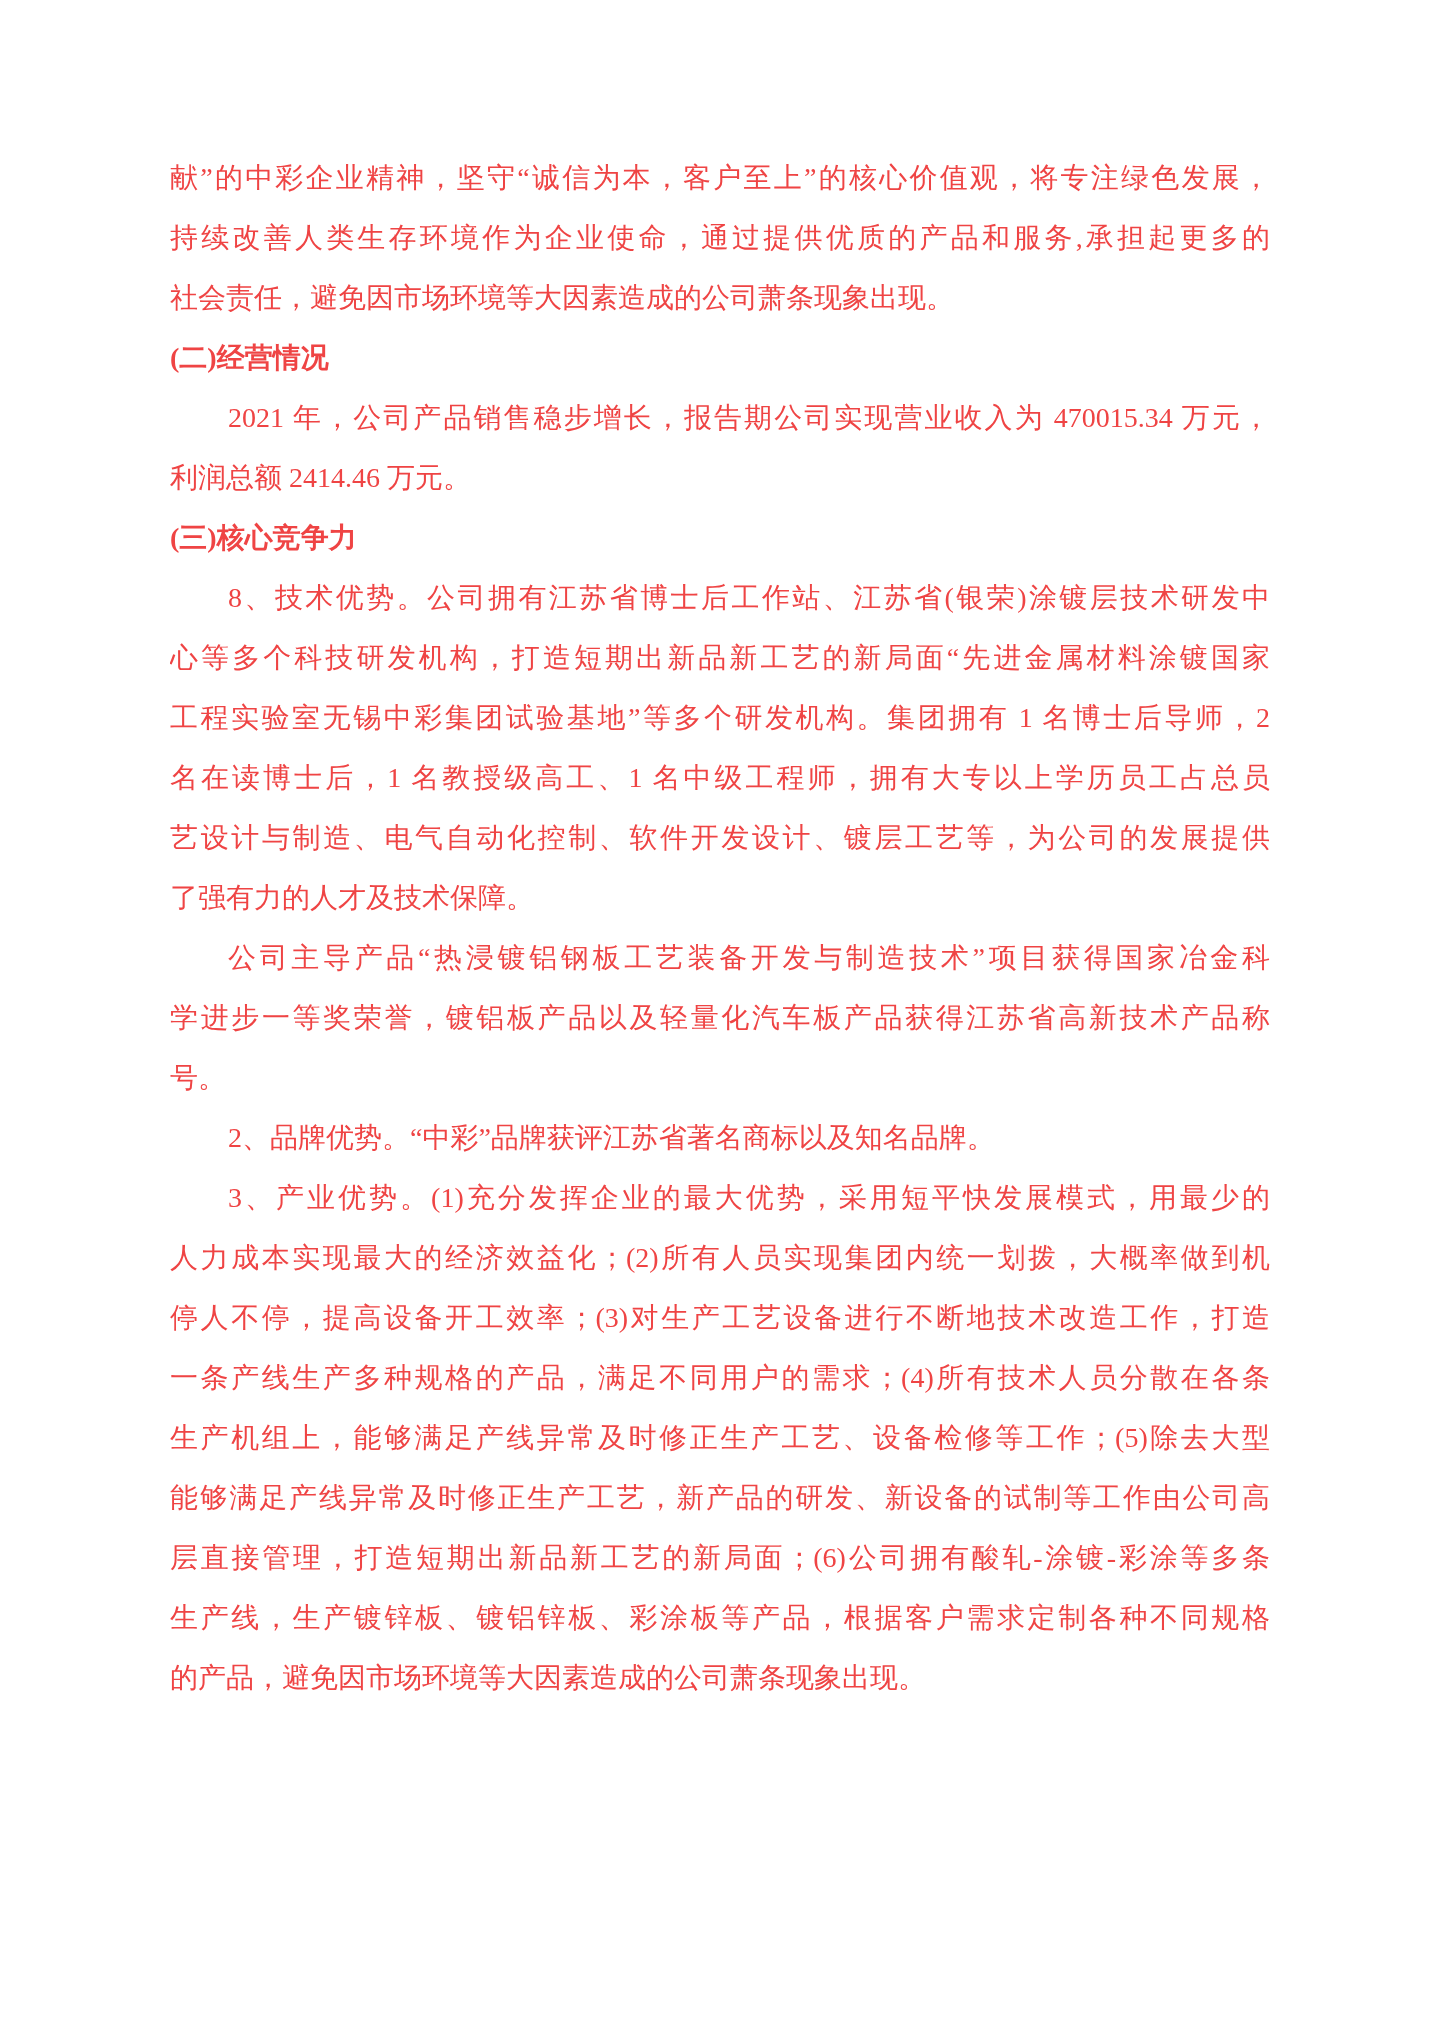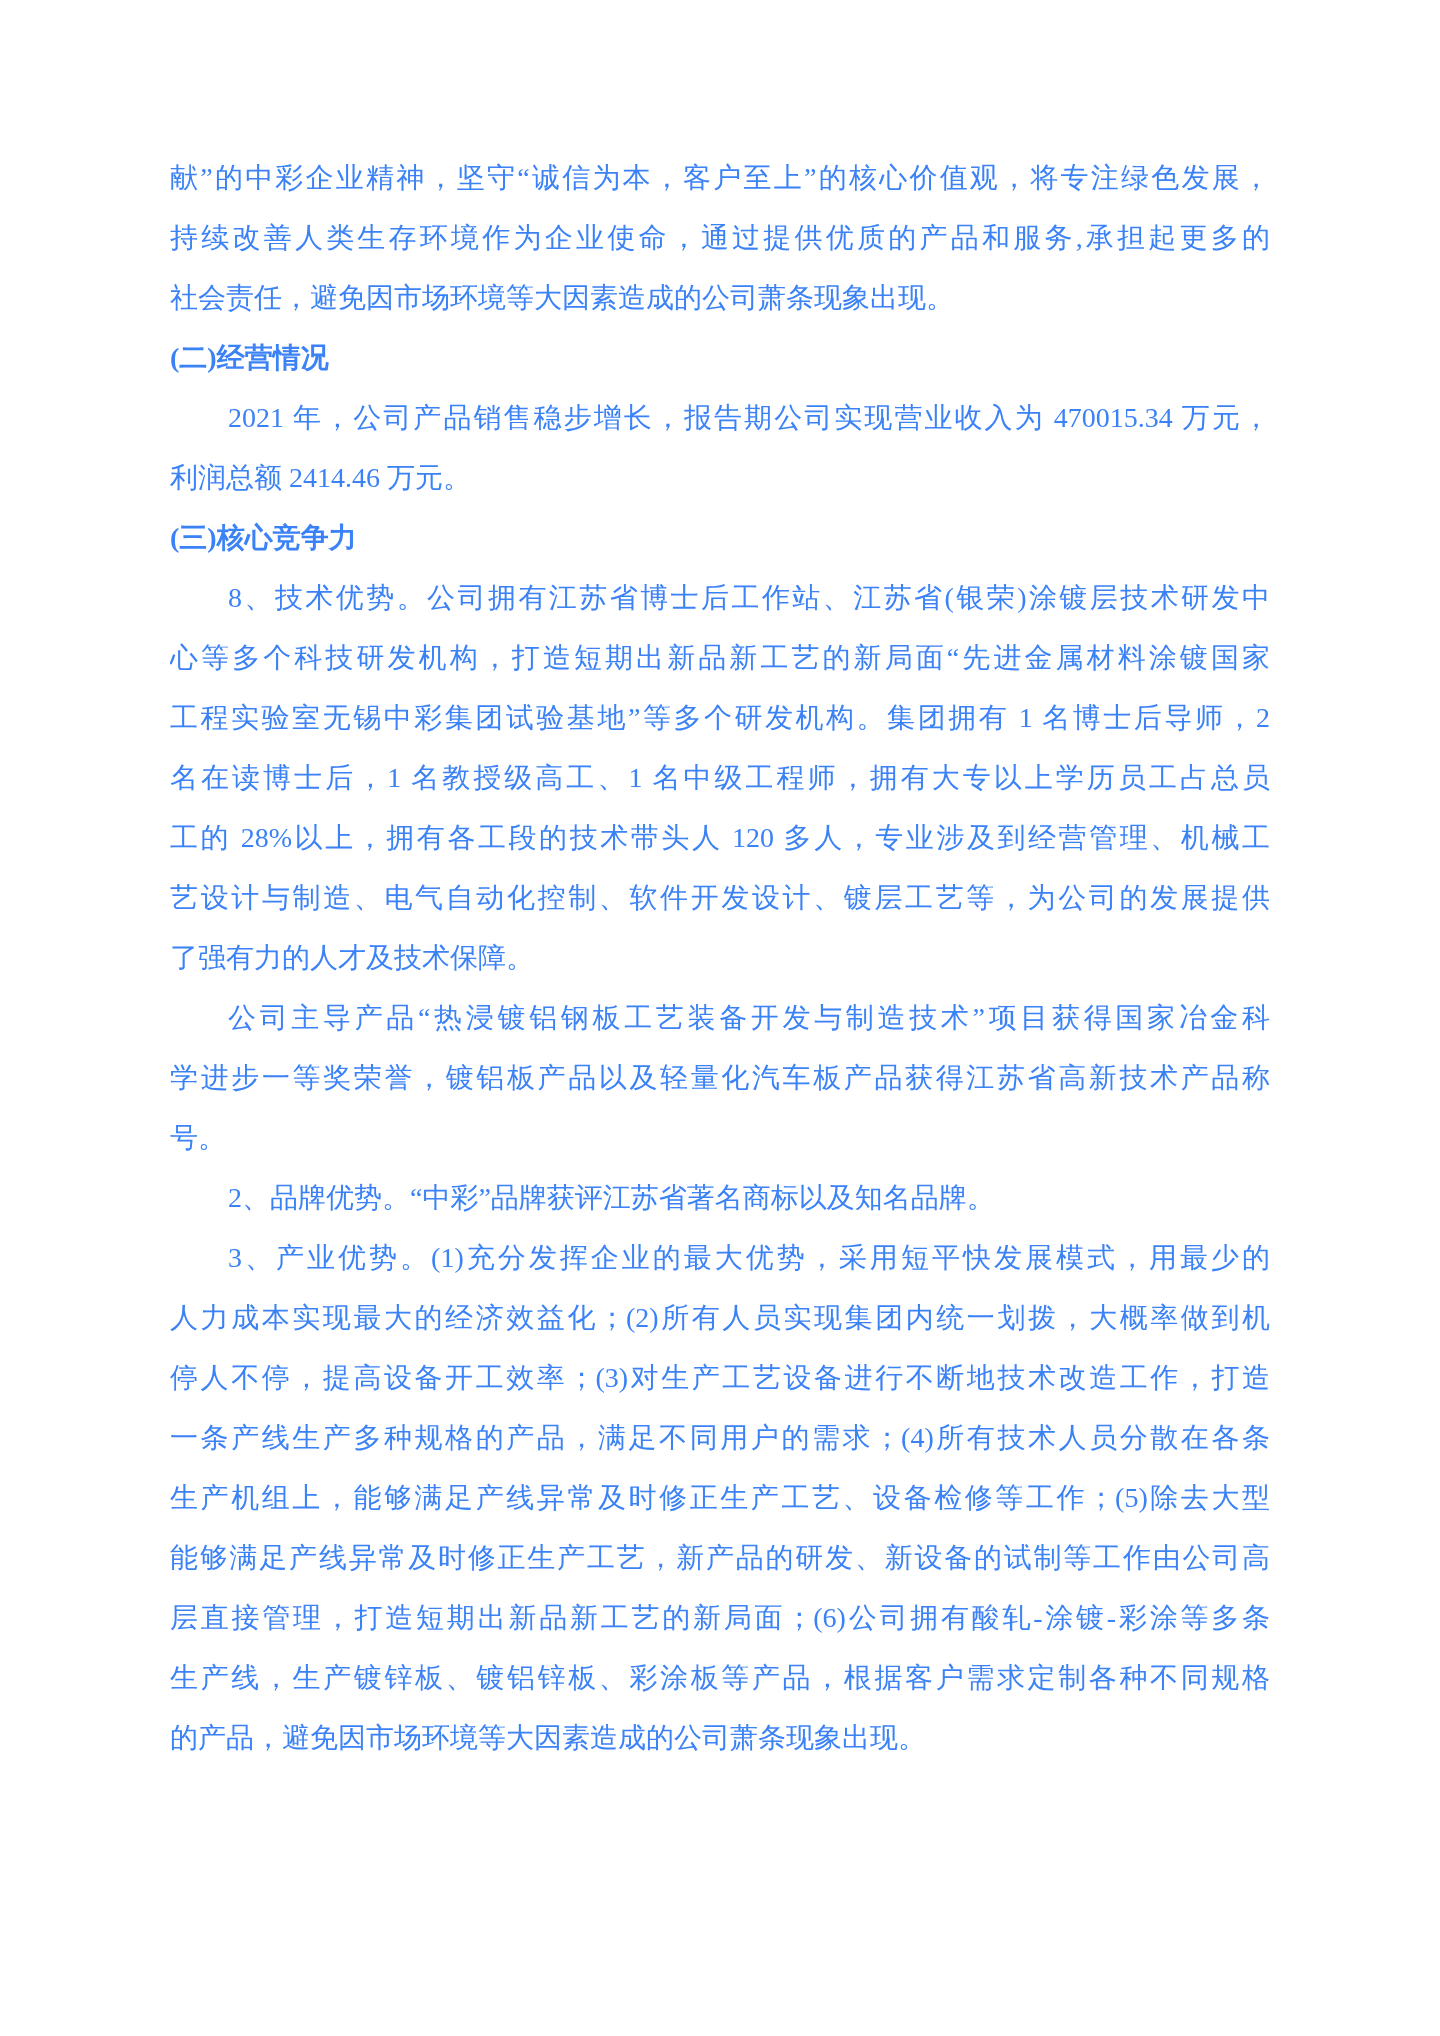--- a/index.html
+++ b/index.html
@@ -19,21 +19,21 @@
     left: 170px;
     top: 148px;
     width: 1100px;
   }
   .para { margin: 0; padding: 0; }
   .line {
     font-family: "Liberation Serif", "DejaVu Serif", serif;
     font-size: 28px;
     line-height: 60px;
     height: 60px;
-    color: #3b82f6;
+    color: #ef4444;
     text-align: justify;
     text-align-last: left;
     overflow: hidden;
   }
   .line.just {
     text-align-last: justify;
   }
   .line.indent {
     text-indent: 58px;
   }
@@ -60,21 +60,20 @@
         <div class="line">利润总额 2414.46 万元。</div>
       </div>
       <div class="para heading">
         <div class="line">(三)核心竞争力</div>
       </div>
       <div class="para body">
         <div class="line just indent">8、技术优势。公司拥有江苏省博士后工作站、江苏省(银荣)涂镀层技术研发中</div>
         <div class="line just">心等多个科技研发机构，打造短期出新品新工艺的新局面“先进金属材料涂镀国家</div>
         <div class="line just">工程实验室无锡中彩集团试验基地”等多个研发机构。集团拥有 1 名博士后导师，2</div>
         <div class="line just">名在读博士后，1 名教授级高工、1 名中级工程师，拥有大专以上学历员工占总员</div>
-        <div class="line just">工的 28%以上，拥有各工段的技术带头人 120 多人，专业涉及到经营管理、机械工</div>
         <div class="line just">艺设计与制造、电气自动化控制、软件开发设计、镀层工艺等，为公司的发展提供</div>
         <div class="line">了强有力的人才及技术保障。</div>
       </div>
       <div class="para body">
         <div class="line just indent">公司主导产品“热浸镀铝钢板工艺装备开发与制造技术”项目获得国家冶金科</div>
         <div class="line just">学进步一等奖荣誉，镀铝板产品以及轻量化汽车板产品获得江苏省高新技术产品称</div>
         <div class="line">号。</div>
       </div>
       <div class="para body">
         <div class="line indent">2、品牌优势。“中彩”品牌获评江苏省著名商标以及知名品牌。</div>

